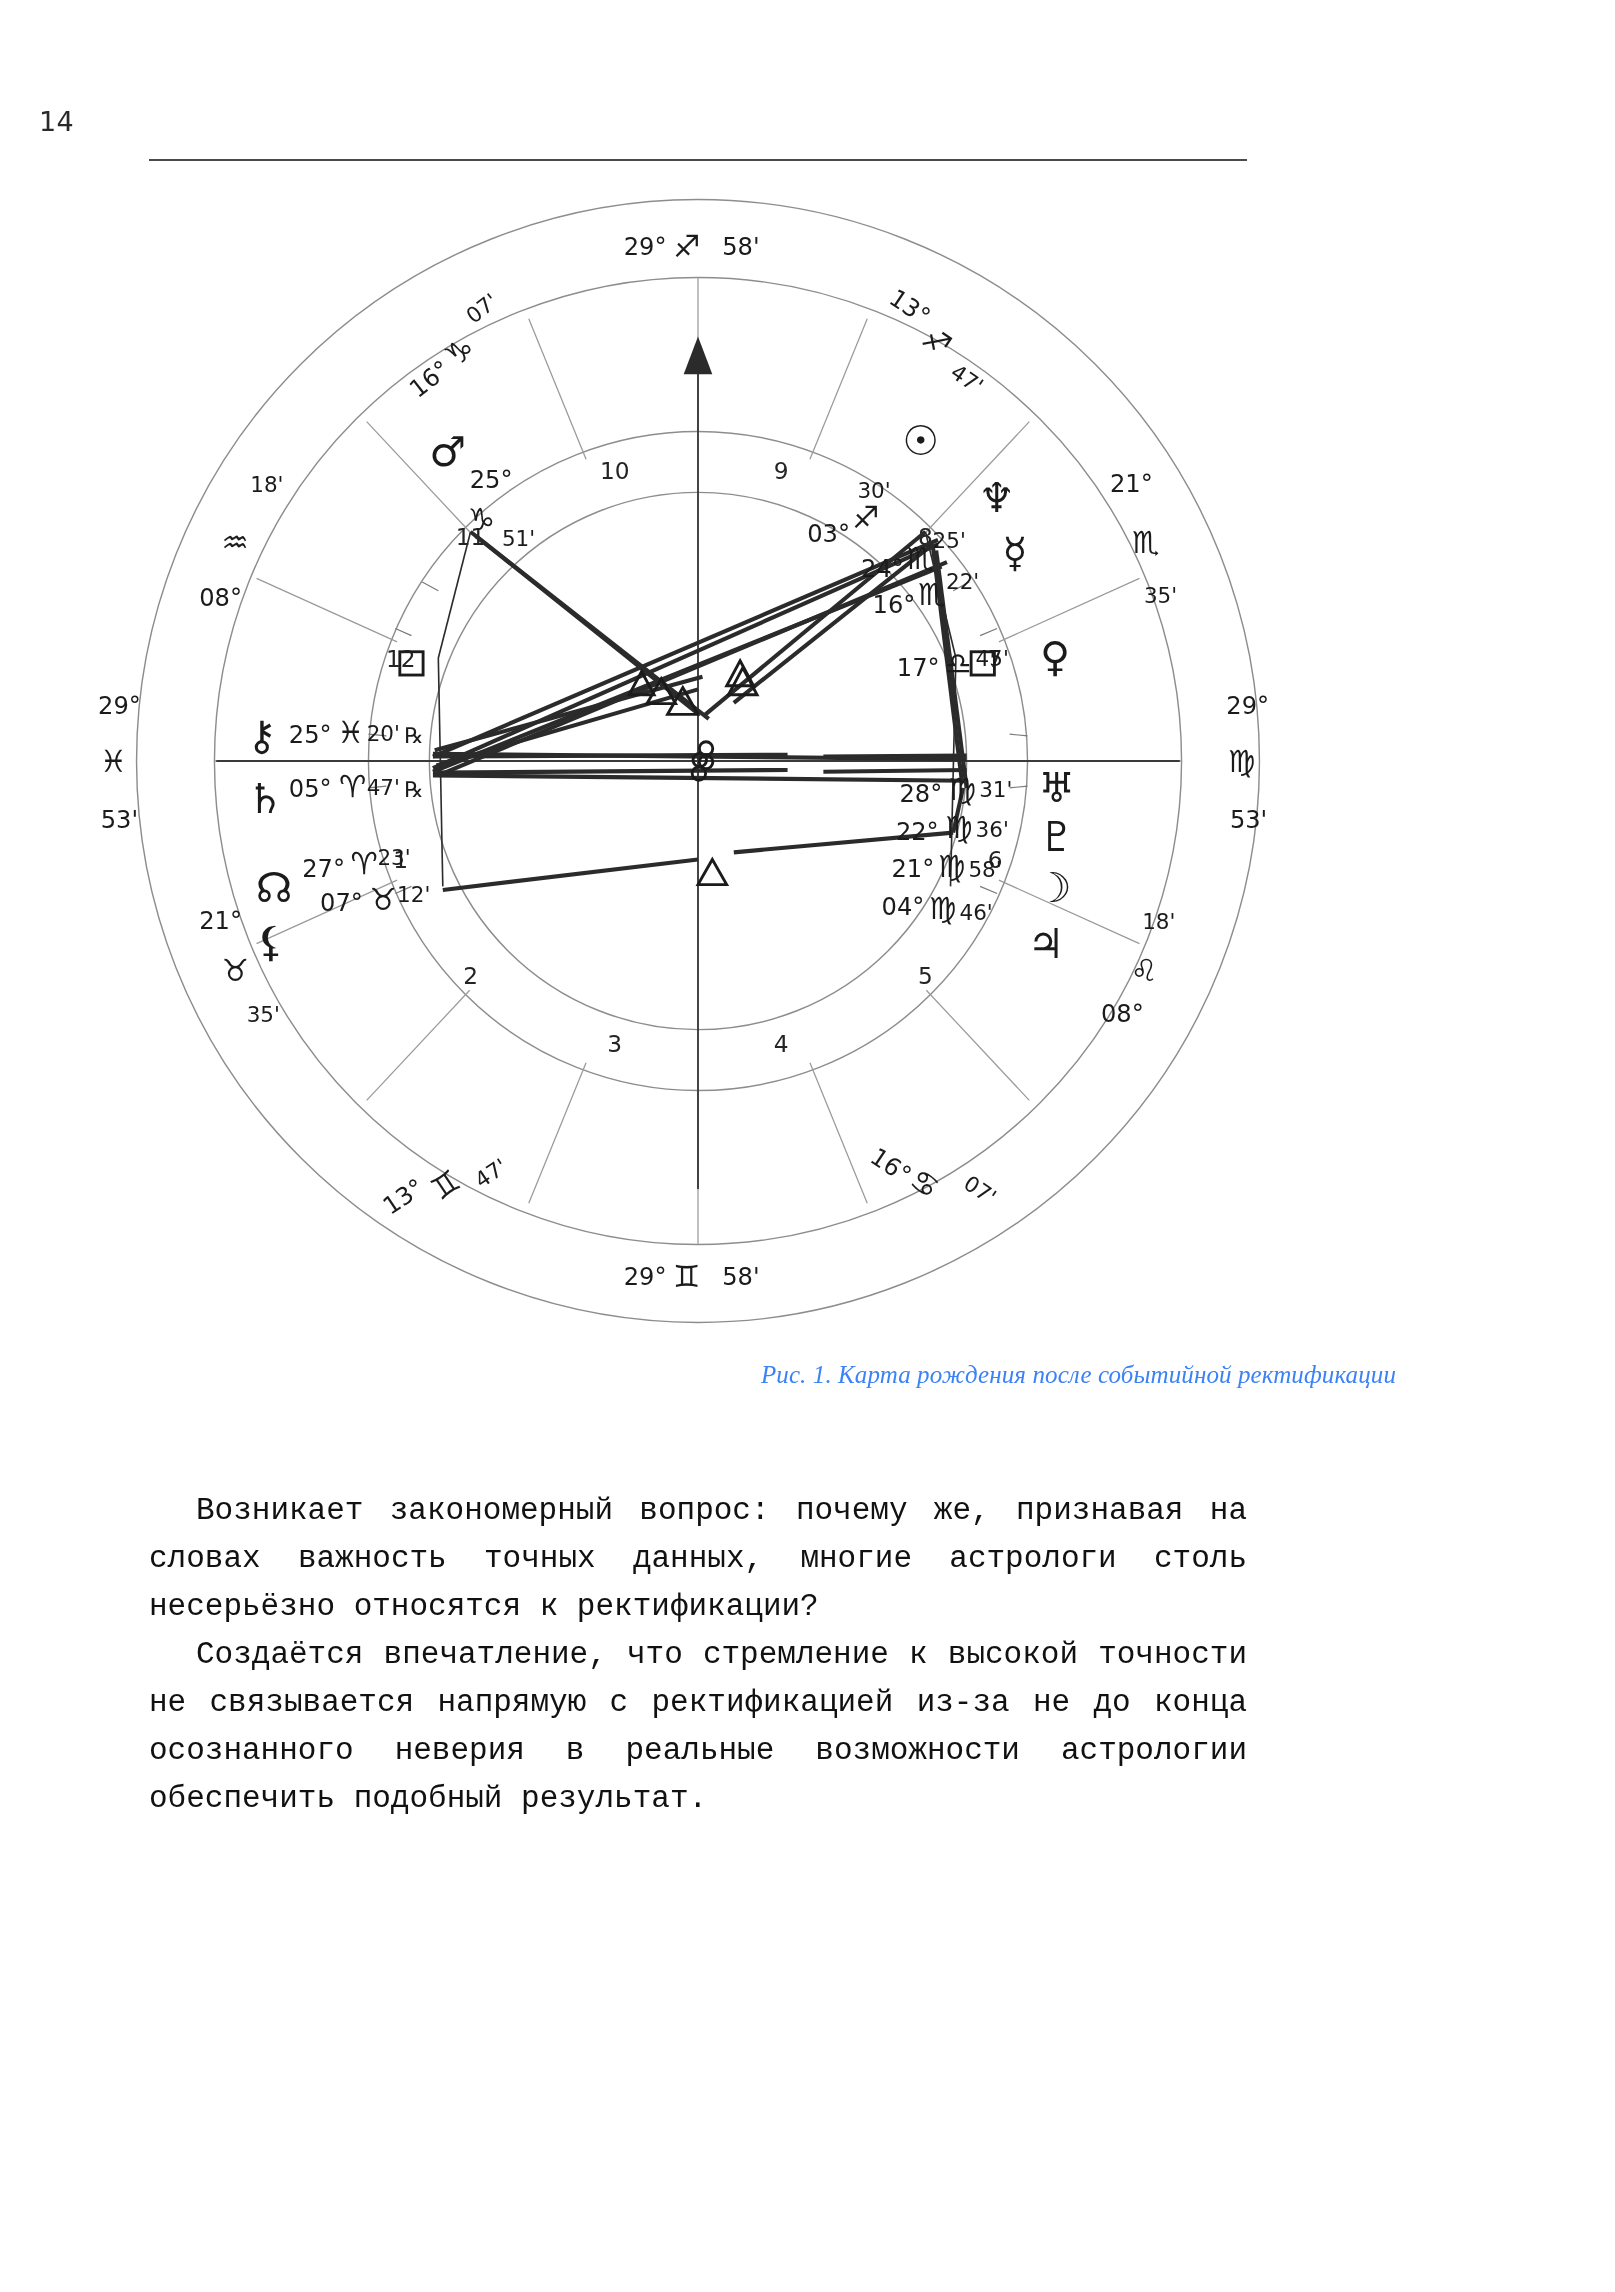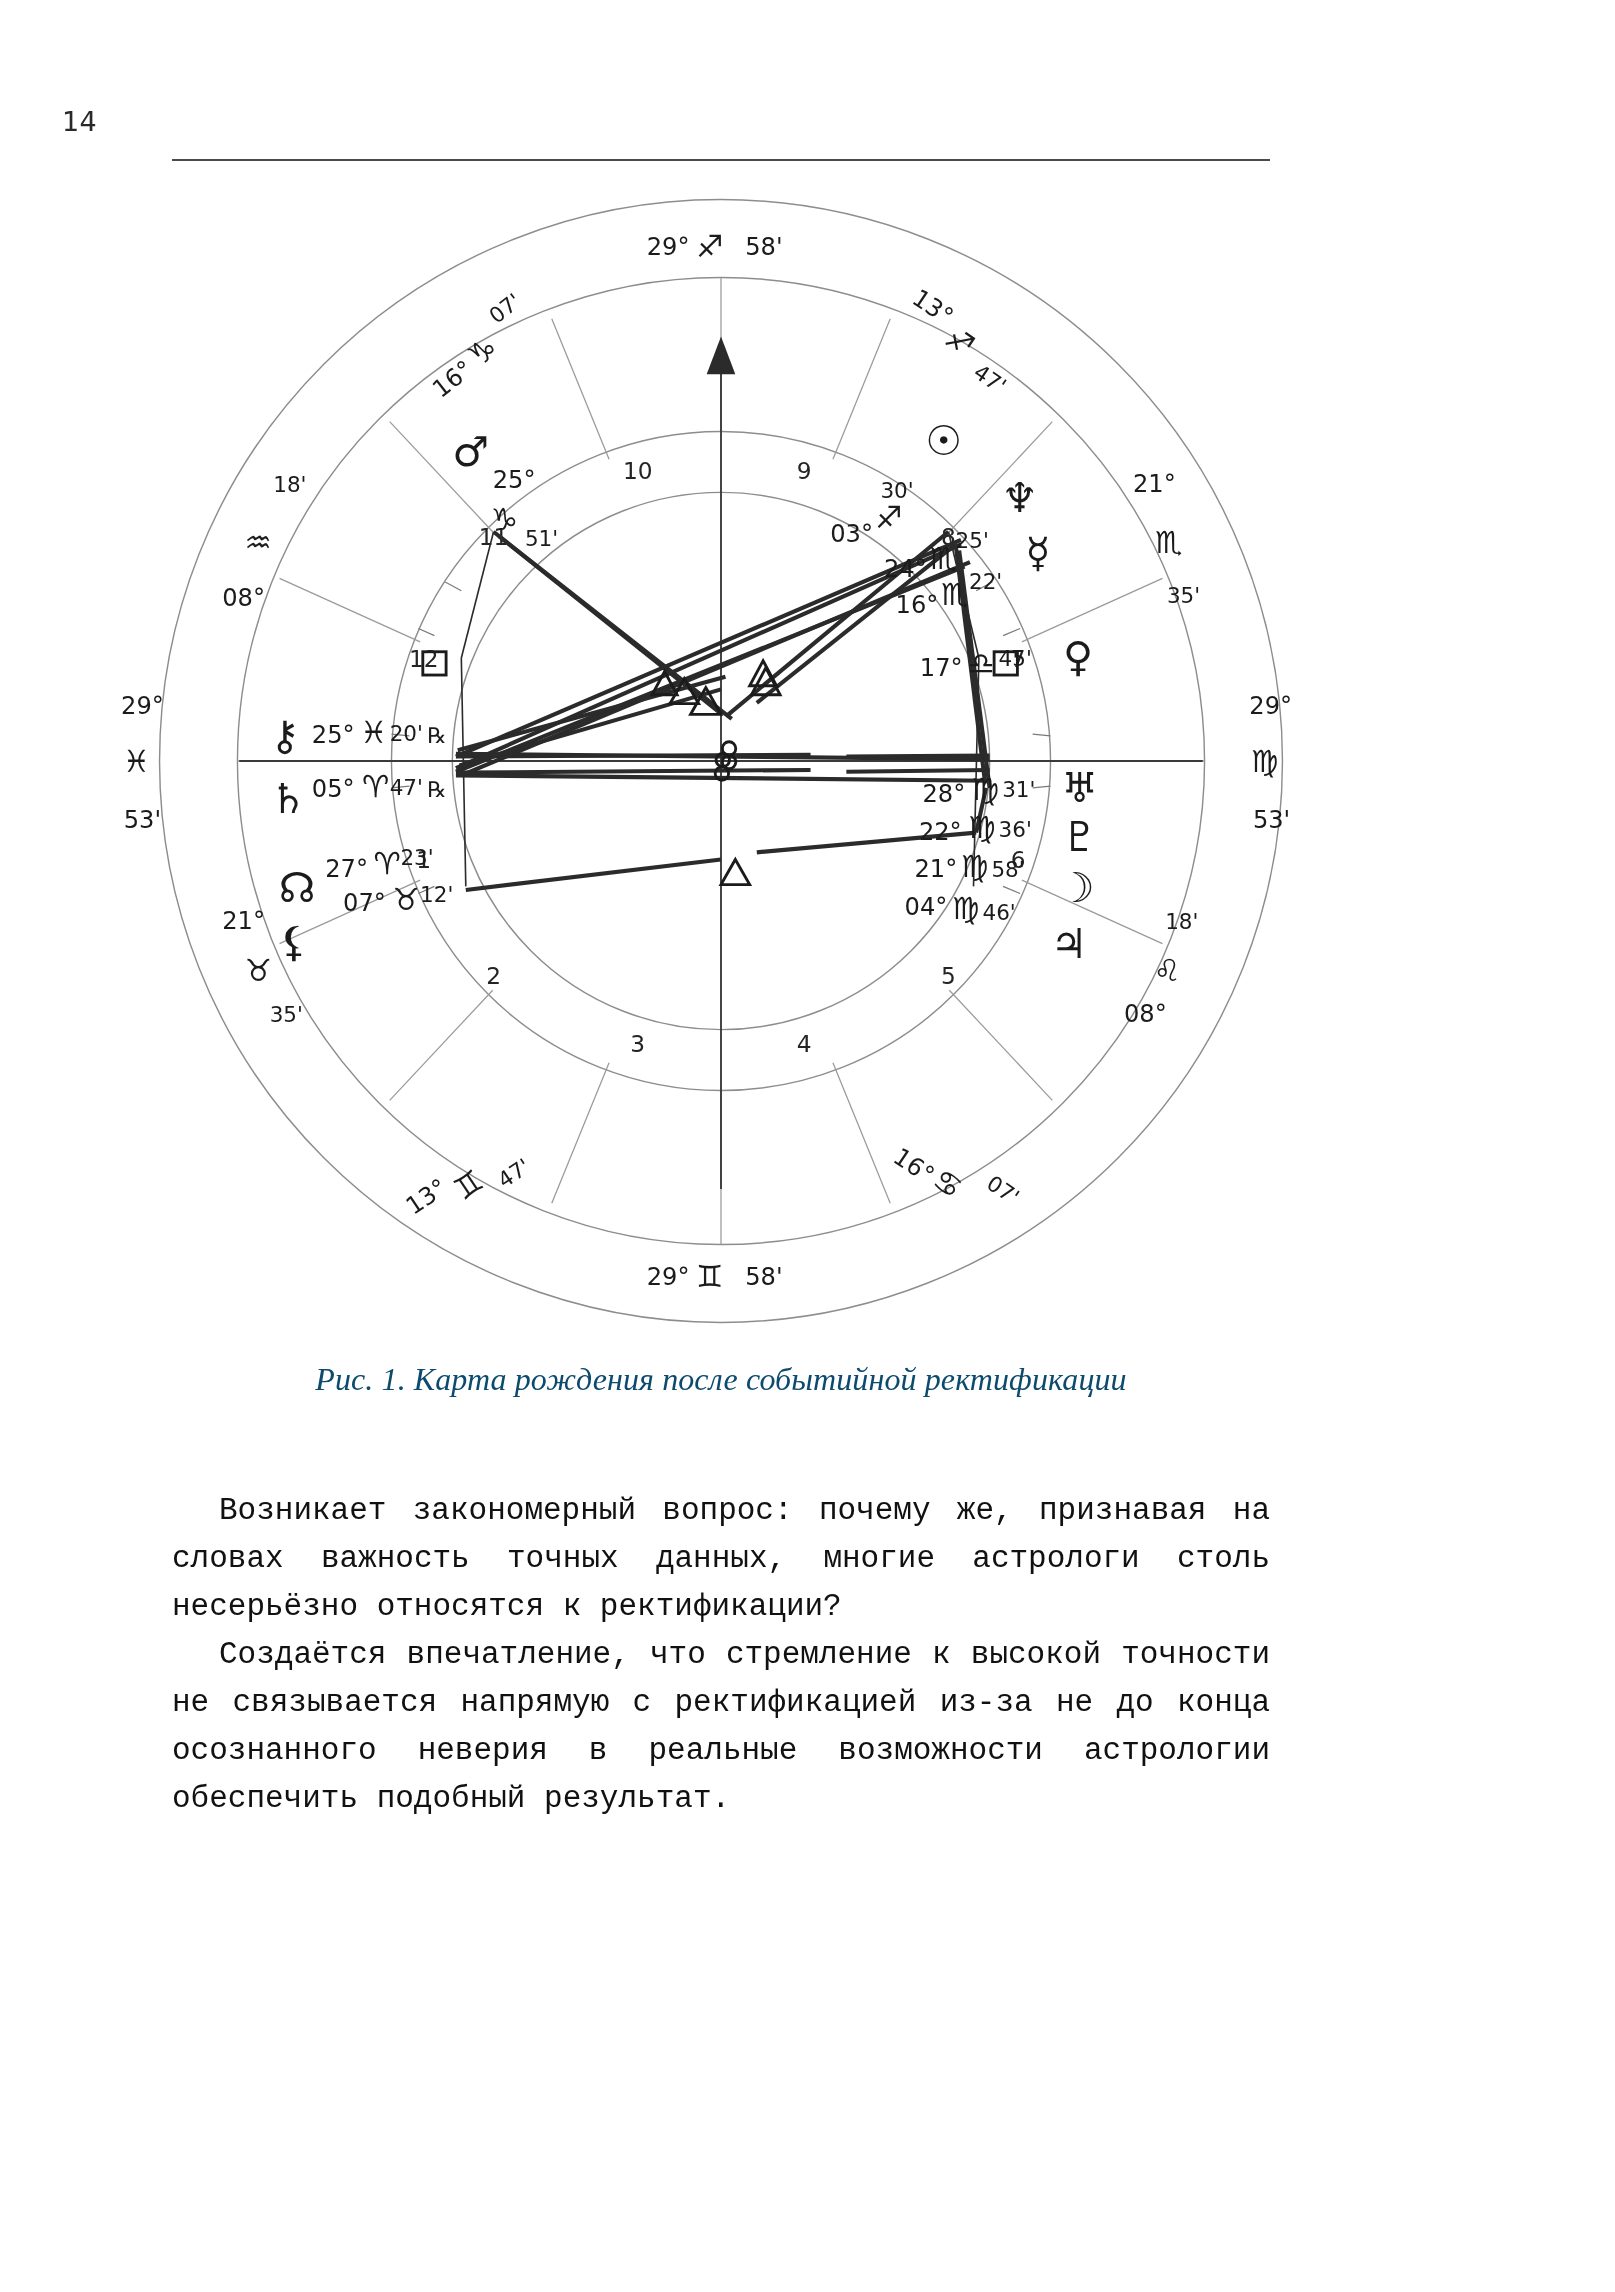--- a/index.html
+++ b/index.html
@@ -1,36 +1,36 @@
 <!DOCTYPE html>
 <html style="font-size:14.3px"><head>
 <meta charset="utf-8">
 <style>
   html,body{margin:0;padding:0;background:#ffffff;}
   body{width:1616px;height:2293px;font-family:"Liberation Serif",serif;color:#1a1a1a;}
-  .page{position:relative;width:1396px;height:2293px;box-sizing:border-box;margin-left:23px;}
+  .page{position:relative;width:1396px;height:2293px;box-sizing:border-box;}
 
   
   .runhead{position:absolute;left:0;right:0;top:106px;height:54px;}
   .runhead-inner{position:relative;width:1318px;margin:0 auto;height:47px;}
   .folio{position:absolute;left:0;top:0;font-family:"DejaVu Sans",sans-serif;
          font-size:27px;letter-spacing:0.4px;color:#2a2a2a;}
   .chaptitle{position:absolute;right:0;top:0;font-family:"DejaVu Sans",sans-serif;
              font-size:25.5px;letter-spacing:0.2px;color:#2a2a2a;white-space:nowrap;}
   .rule{position:absolute;left:149px;right:149px;top:159px;height:0;
         border-top:2px solid #4a4a4a;}
 
   
   .figure{position:absolute;left:0;right:0;top:170px;height:1182px;}
   .wheelwrap{position:relative;width:1254px;height:1182px;margin:0 auto;}
   .wheelwrap svg{display:block;width:100%;height:100%;}
 
-  .caption{position:absolute;left:0;right:0;top:1361px;text-align:center;
+  .caption{position:absolute;left:0;right:0;top:1361px;text-align:right;
            font-family:"Liberation Serif",serif;font-style:italic;
-           font-size:32px;color:#0c4a6e;letter-spacing:0.1px;}
+           font-size:25px;color:#3b82f6;letter-spacing:0.1px;}
 
   
   .body{position:absolute;left:149px;right:149px;top:1487px;
         font-family:"Liberation Serif",serif;font-size:31px;line-height:48px;
         color:#111;text-align:justify;}
   .body p{margin:0;text-indent:0;}
   .body p.ind{text-indent:47px;font-family:Liberation Mono, monospace;}
 
   
   text{font-family:"DejaVu Sans",sans-serif;fill:#1b1b1b;}

